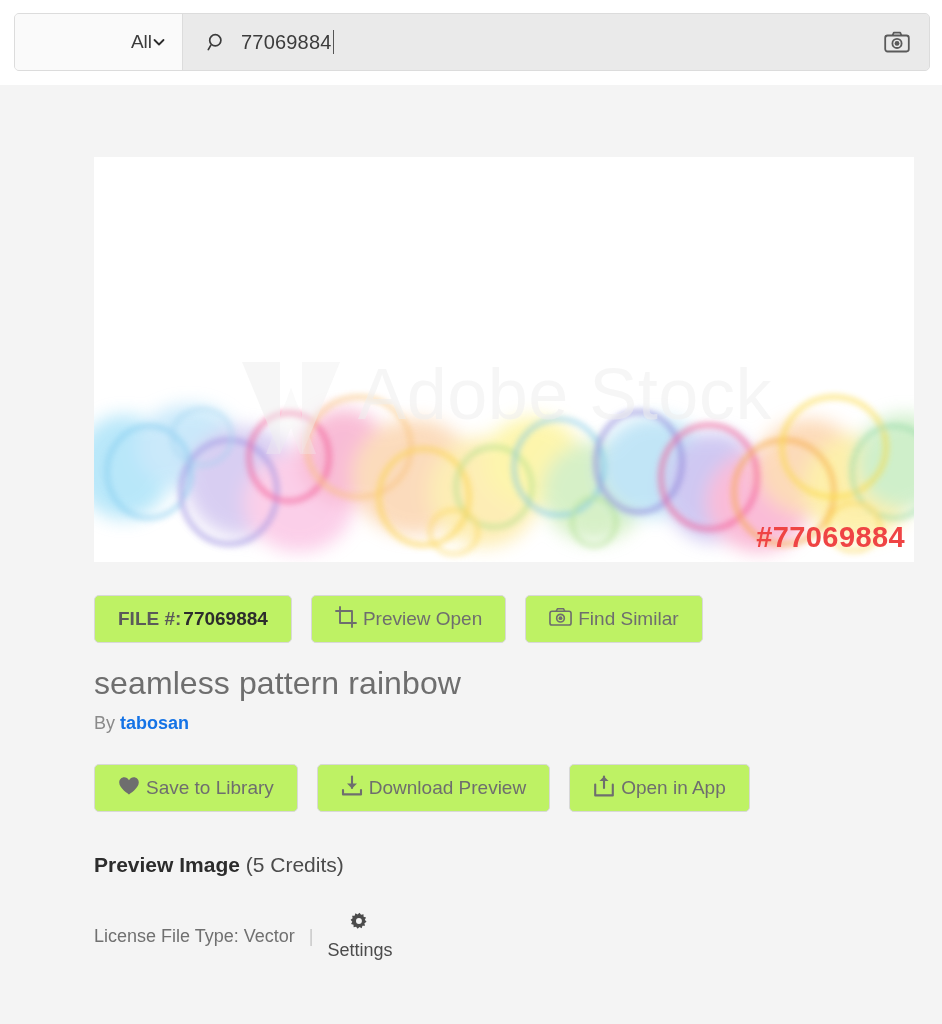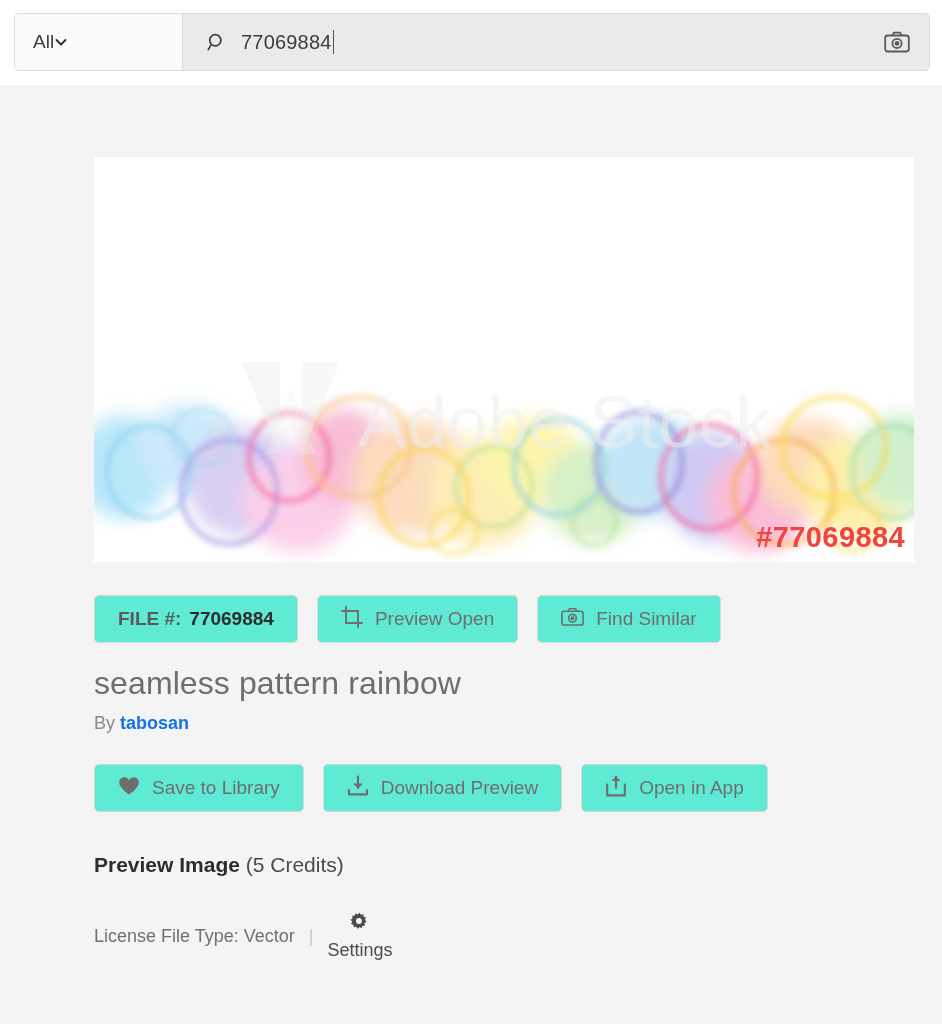--- a/index.html
+++ b/index.html
@@ -36,21 +36,21 @@
     border: 1px solid #dcdcdc;
     border-radius: 5px;
     background: #eaeaea;
     overflow: hidden;
   }
   .scope-select {
     width: 168px;
     background: #fafafa;
     display: flex;
     align-items: center;
-    justify-content: flex-start;
+    justify-content: flex-end;
     padding: 0 16px 0 18px;
     box-sizing: border-box;
     border-right: 1px solid #dcdcdc;
     cursor: pointer;
   }
   .scope-label {
     font-size: 19px;
     color: #3c3c3c;
   }
   .chev {
@@ -118,21 +118,21 @@
   .watermark {
     position: absolute;
     left: 0; top: 0;
     width: 820px; height: 405px;
     display: flex;
     align-items: center;
     justify-content: center;
   }
   .wm-inner {
     display: flex;
-    align-items: flex-end;
+    align-items: flex-start;
     gap: 14px;
     transform: translateY(48px);
     opacity: .55;
   }
   .wm-logo { width: 108px; height: 100px; }
   .wm-text {
     font-size: 72px;
     color: #efefef;
     font-family: "Liberation Sans", sans-serif;
     letter-spacing: .5px;
@@ -151,26 +151,26 @@
 
   
   .btn-row {
     position: absolute;
     left: 94px;
     display: flex;
     gap: 19px;
   }
   .btn {
     height: 48px;
-    background: #5eead4;
+    background: #bef264;
     border: 1px solid #d8d8d8;
     border-radius: 5px;
     display: flex;
     align-items: center;
-    gap: 12px;
+    gap: 6px;
     padding: 0 23px;
     box-sizing: border-box;
     cursor: pointer;
     white-space: nowrap;
   }
   .btn-label {
     font-size: 19px;
     color: #6e6e6e;
   }
   .btn-label.dark { color: #2c2c2c; }

